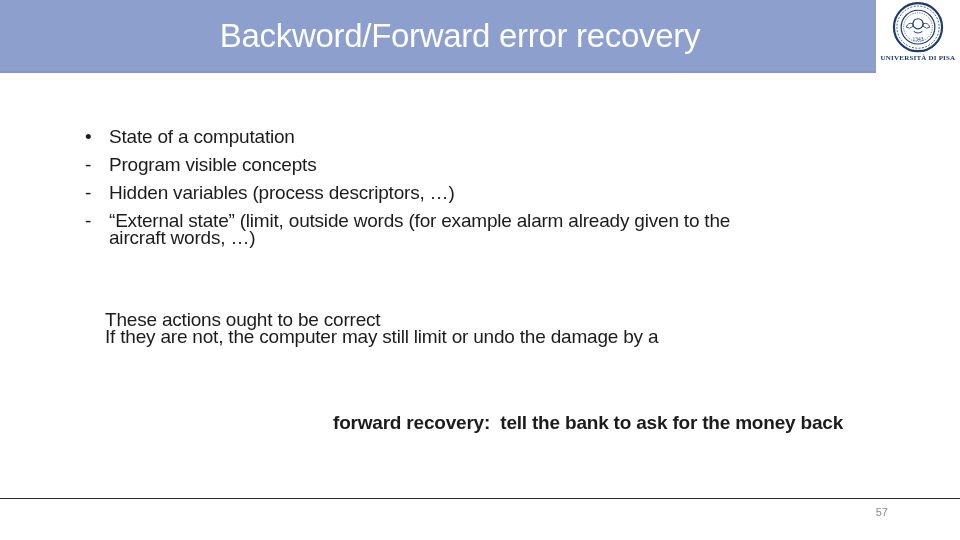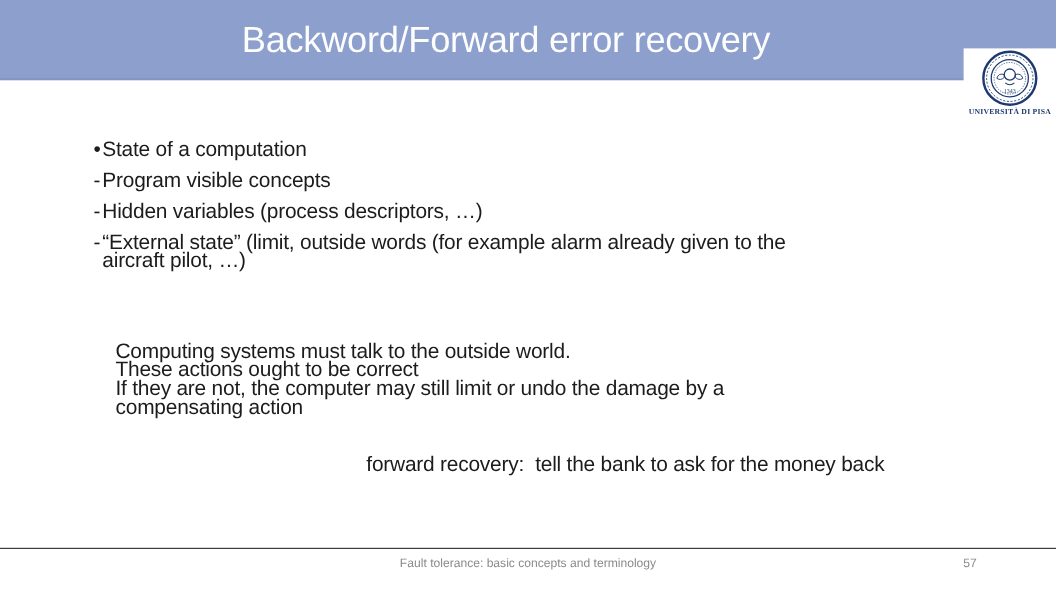--- a/index.html
+++ b/index.html
@@ -41,21 +41,20 @@
     top: 0; right: 0;
     width: 84px;
     height: 73px;
     background: #ffffff;
     display: flex;
     flex-direction: column;
     align-items: center;
     justify-content: flex-start;
     padding-top: 1px;
     box-sizing: border-box;
-    margin-top: 44px;
   }
   .logo-caption {
     font-family: "Liberation Serif", serif;
     font-size: 7px;
     font-weight: bold;
     letter-spacing: 0.2px;
     color: #1e3a6e;
     white-space: nowrap;
     margin-top: -1px;
   }
@@ -68,31 +67,31 @@
     font-size: 19px;
     line-height: 17px;
     letter-spacing: -0.2px;
   }
   .bullet-marker {
     position: absolute;
     left: 0;
     top: 0;
     width: 20px;
   }
-  .bullet-text { margin-left: 8px; }
+  .bullet-text { margin-left: 24px; }
 
   
   .para {
     position: absolute;
     left: 105px;
     font-size: 19px;
     line-height: 17px;
     letter-spacing: -0.2px;
   }
-  .pre { white-space: pre-wrap; }
+  .pre { white-space: pre-wrap; font-weight: bold; }
 
   
   .footer-divider {
     position: absolute;
     top: 498px;
     left: 0;
     width: 100%;
     border-top: 1.5px solid #2a2a2a;
   }
   .footer-text {
@@ -140,32 +139,29 @@
       <div class="bullet-text">Program visible concepts</div>
     </div>
     <div class="bullet-item" style="top:184px">
       <span class="bullet-marker">-</span>
       <div class="bullet-text">Hidden variables (process descriptors, …)</div>
     </div>
     <div class="bullet-item" style="top:212px">
       <span class="bullet-marker">-</span>
       <div class="bullet-text">
         <div>“External state” (limit, outside words (for example alarm already given to the</div>
-        <div>aircraft pilot, …)</div>
+        <div>aircraft words, …)</div>
       </div>
     </div>
   </div>
 
   <div class="para" style="top:311px">
-    <div>Computing systems must talk to the outside world.</div>
     <div>These actions ought to be correct</div>
     <div>If they are not, the computer may still limit or undo the damage by a</div>
-    <div>compensating action</div>
   </div>
 
   <div class="para pre" style="top:414px; left:333px">forward recovery:  tell the bank to ask for the money back</div>
 
   <div class="footer-divider"></div>
   <div class="footer-text footer-date">May 7-10, 2019</div>
-  <div class="footer-text footer-center">Fault tolerance: basic concepts and terminology</div>
   <div class="footer-text footer-page">57</div>
 
 </div>
 
 </body></html>

